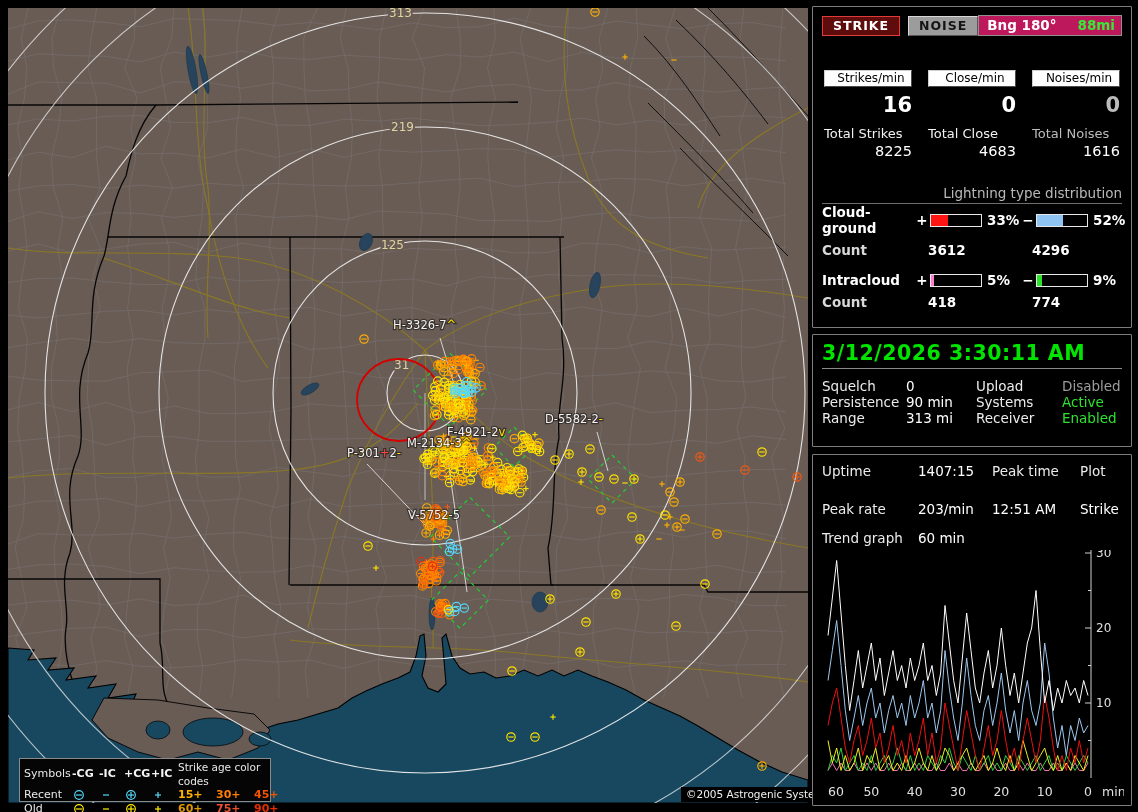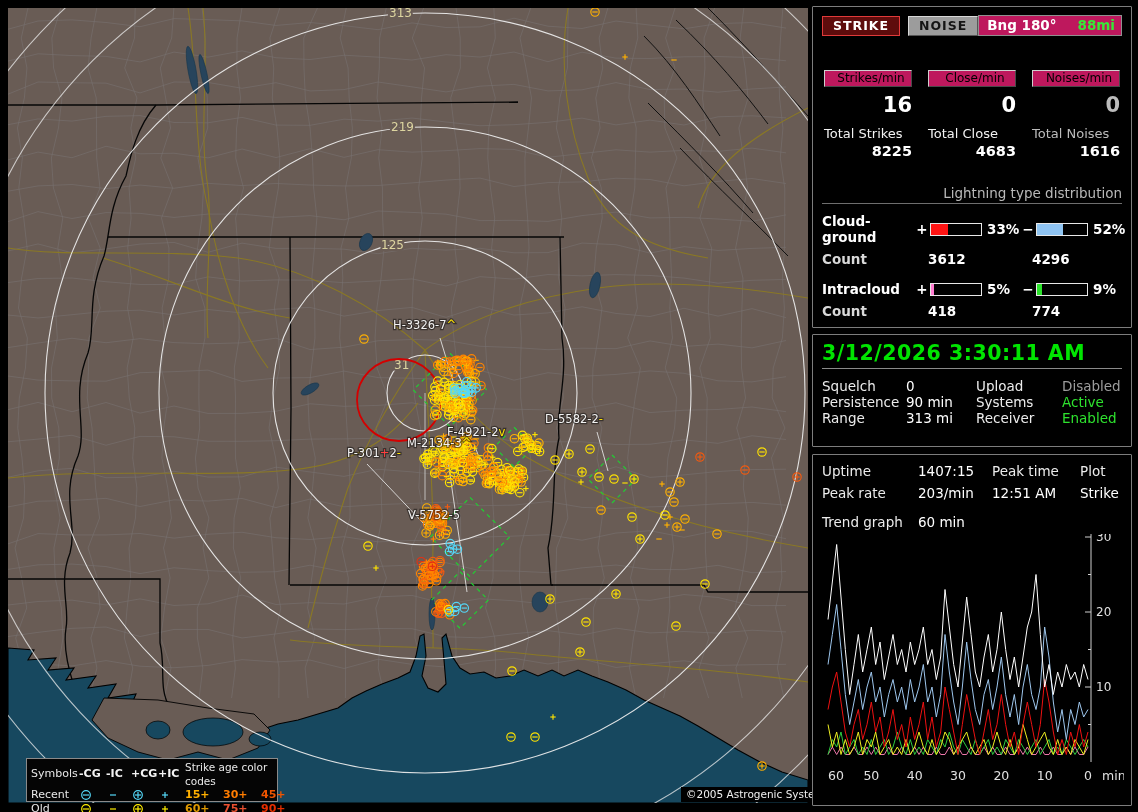--- a/index.html
+++ b/index.html
@@ -2,21 +2,21 @@
 <html><head>
 <meta charset="utf-8">
 <style>
   html,body{margin:0;padding:0;background:#000;}
   body{width:1138px;height:812px;position:relative;overflow:hidden;
        font-family:"DejaVu Sans","Liberation Sans",sans-serif;color:#fff;}
   
   #map{position:absolute;left:8px;top:8px;width:800px;height:795px;background:#695c55;}
   #mapsvg{display:block;width:800px;height:795px;}
   
-  #legend{position:absolute;left:26px;top:758px;width:252px;height:44px;background:#050505;
+  #legend{position:absolute;left:19px;top:758px;width:252px;height:44px;background:#050505;
           border:1px solid #8a8a8a;font-size:11px;line-height:14px;box-sizing:border-box;padding:1px 4px;}
   .lg-row{display:grid;grid-template-columns:48px 27px 25px 27px 27px 38px 38px 34px;align-items:center;}
   .lg-head{color:#e8e8e8;}
   .lg-sym{font-weight:bold;color:#f4f4f4;}
   .lg-glyph svg{vertical-align:middle;}
   .lg-age{font-weight:bold;}
   .lg-agehead{grid-column:6 / span 3;color:#e8e8e8;font-size:10.5px;}
   
   #copyright{position:absolute;left:681px;top:787px;background:#000;color:#f0f0f0;
              font-size:10.5px;padding:1px 5px 2px 5px;}
@@ -33,48 +33,48 @@
   #btn-strike{background:#5e0c0c;border:1px solid #e03a3a;color:#fff;}
   #btn-noise{background:#9c9c9c;border:1px solid #d8d8d8;border-right-color:#555;border-bottom-color:#555;
              color:#141414;margin-left:8px;}
   #bearing{margin-left:auto;background:#be185d;border:1px solid #909090;display:flex;
            width:134px;justify-content:space-between;padding:1px 6px 2px 8px;font-size:13.5px;font-weight:bold;}
   #bearing .bng{color:#fff;}
   #bearing .dist{color:#37e837;}
   
   .rates{display:flex;justify-content:space-between;margin-top:34px;padding:0 2px;}
   .ratecol{width:88px;display:flex;flex-direction:column;}
-  .chip{background:#be185d;border:1px solid #cfcfcf;border-right-color:#4a4a4a;border-bottom-color:#4a4a4a;
+  .chip{background:#ffffff;border:1px solid #cfcfcf;border-right-color:#4a4a4a;border-bottom-color:#4a4a4a;
         color:#000;font-size:12px;text-align:center;padding:0 2px 1px 8px;}
   .rateval{font-size:21px;font-weight:bold;text-align:right;line-height:34px;margin-top:1px;}
   .totlabel{font-size:13px;color:#f2f2f2;margin-top:4px;white-space:nowrap;}
-  .totval{font-size:14.5px;font-weight:bold;text-align:right;margin-top:2px;}
+  .totval{font-size:14.5px;font-weight:normal;text-align:right;margin-top:2px;}
   .dimtxt{color:#bcbcbc !important;}
   
   .dist-title{color:#b9b9b9;font-size:13.5px;margin-top:26px;border-bottom:1px solid #6e6e6e;padding-bottom:2px;text-align:right;}
   .dist-grid{display:grid;grid-template-columns:92px 16px 52px 38px 16px 52px auto;
-             align-items:center;font-size:13.5px;margin-top:9px;}
+             align-items:center;font-size:13.5px;}
   .dist-name{font-weight:bold;}
   .pm{font-weight:bold;text-align:center;}
   .bar{height:11px;border:1px solid #e8e8e8;background:#000;position:relative;}
   .bar i{position:absolute;left:0;top:0;bottom:0;display:block;}
   .pct{font-weight:bold;padding-left:5px;}
   .cnt-label{color:#d9d9d9;font-weight:bold;}
   .cnt-val{font-weight:bold;}
   .dist-count{display:grid;grid-template-columns:106px 104px auto;font-size:13.5px;margin:6px 0 14px 0;}
   
   #clock{color:#00e400;font-weight:bold;font-size:20.5px;letter-spacing:.5px;}
   #clockline{border:none;border-top:1px solid #8a8a8a;margin:3px 0 9px 0;}
   .set-grid{display:grid;grid-template-columns:84px 70px 86px auto;font-size:13.5px;}
   .lab{color:#ececec;}
   .val{color:#fff;}
   .green{color:#2ee22e;}
   .dim{color:#9d9d9d;}
   
-  .stat-grid{display:grid;grid-template-columns:96px 74px 88px auto;row-gap:6px;font-size:13.5px;}
+  .stat-grid{display:grid;grid-template-columns:96px 74px 88px auto;row-gap:22px;font-size:13.5px;}
   .trendrow{display:grid;grid-template-columns:96px auto;font-size:13.5px;margin-top:13px;}
   #trendchart{margin-top:4px;}
 </style>
 </head>
 <body>
 
 <div id="map">
   <svg id="mapsvg" viewBox="0 0 800 795">
       <rect x="0" y="0" width="800" height="795" fill="#695c55"></rect>
       <g stroke="#87878c" stroke-width="0.6" fill="none" opacity="0.5">

